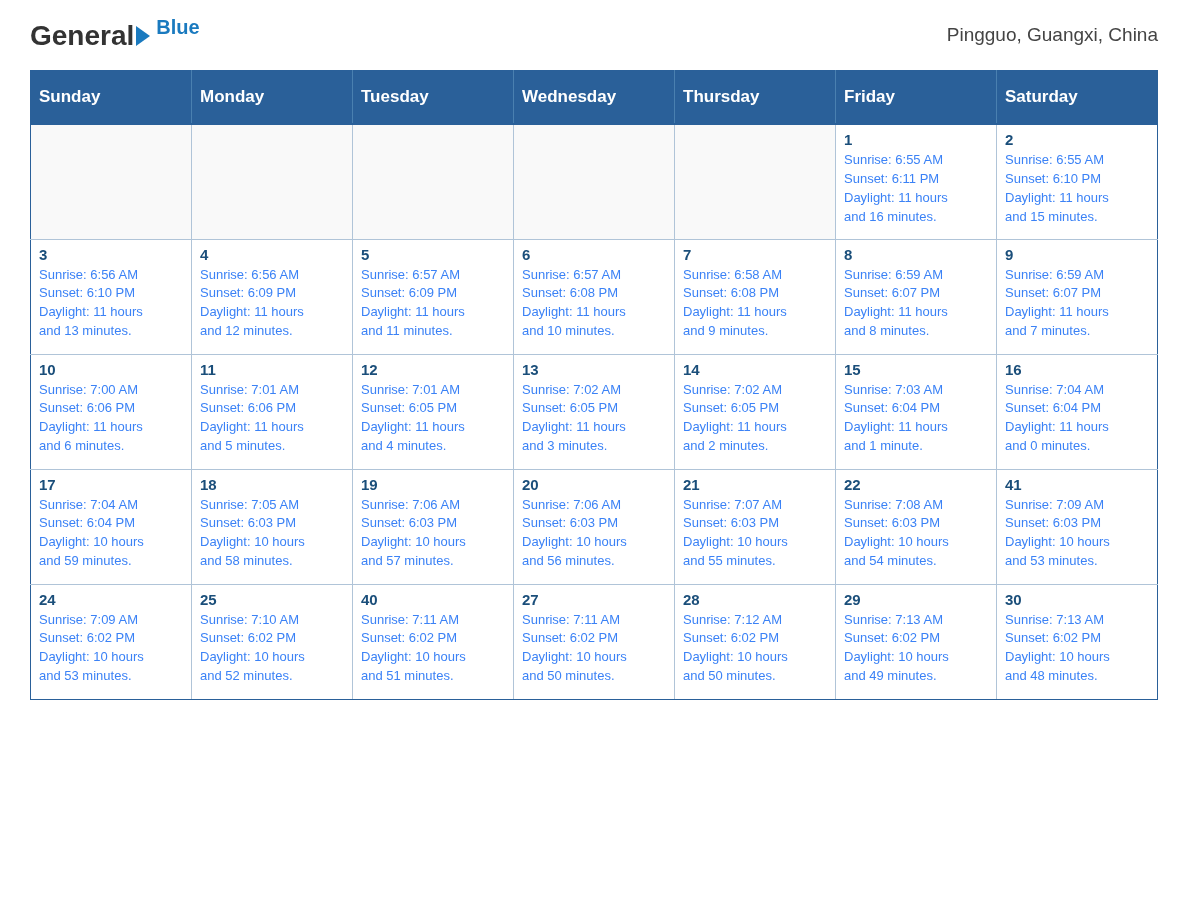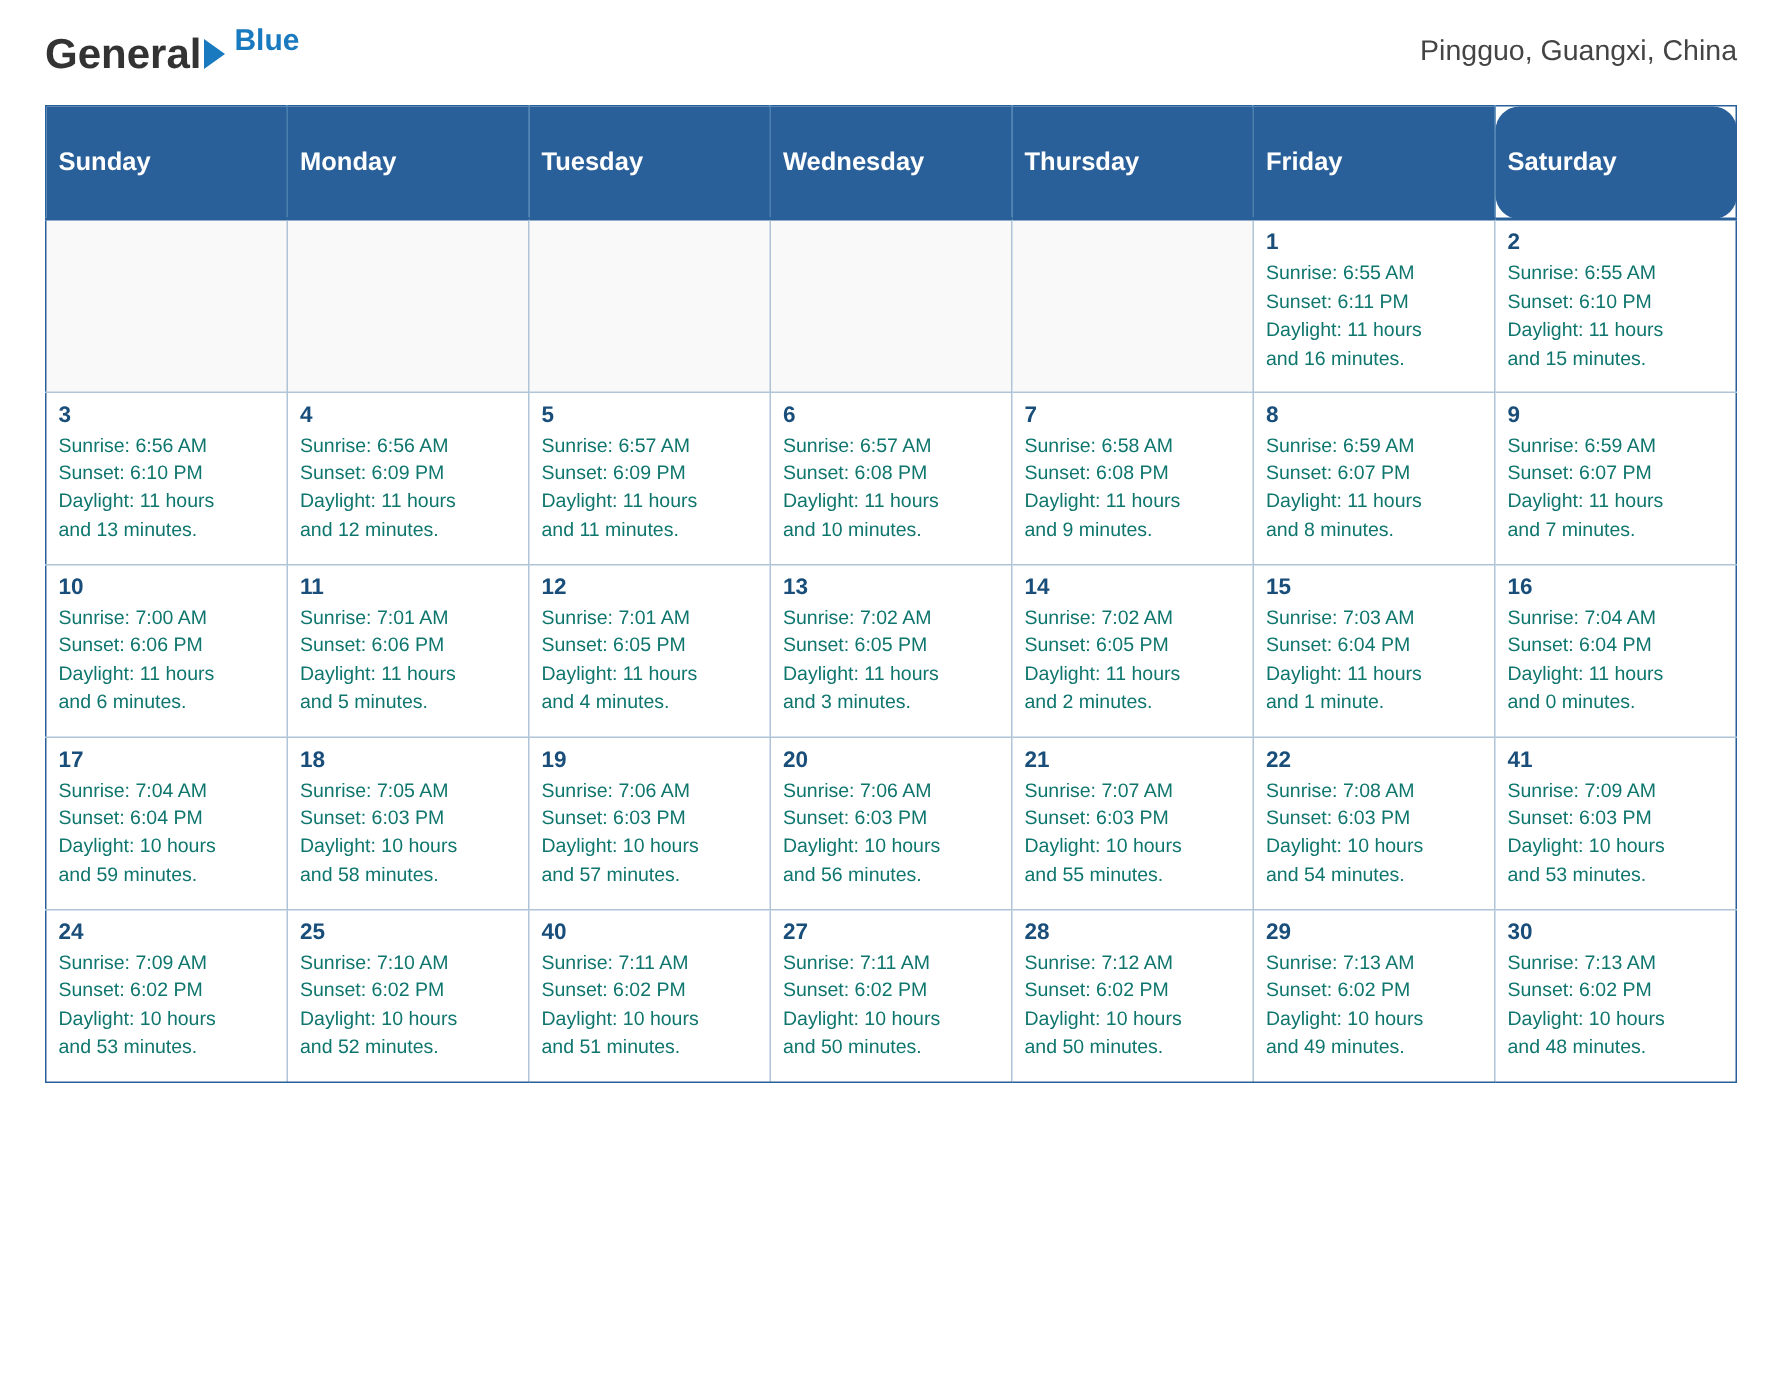--- a/index.html
+++ b/index.html
@@ -61,27 +61,26 @@
     .calendar-table {
       width: 100%;
       border-collapse: collapse;
       border: 1.5px solid #2a6099;
     }
     .calendar-table th {
       background: #2a6099;
       color: #fff;
       font-size: 17px;
       font-weight: bold;
-      padding: 27px 8px;
+      padding: 16px 8px;
       text-align: left;
       border-right: 1.5px solid #4a80b0;
     }
     .calendar-table th:last-child {
       border-right: none;
-      border-radius: 16px;
     }
     .calendar-table td {
       border: 1px solid #b0c4d8;
       vertical-align: top;
       padding: 6px 8px;
       width: calc(100% / 7);
       min-height: 110px;
       height: 115px;
       font-size: 13.5px;
       color: #333;
@@ -100,21 +99,21 @@
     }
     .day-number {
       font-size: 15px;
       font-weight: bold;
       color: #1a4e7a;
       margin-bottom: 3px;
       display: block;
     }
     .day-info {
       font-size: 13px;
-      color: #0f766e;
+      color: #3b82f6;
       line-height: 1.45;
     }
     .empty-cell {
       background: #f9f9f9;
     }
   </style>
 </head>
 <body>
 
 <div class="header-area">

